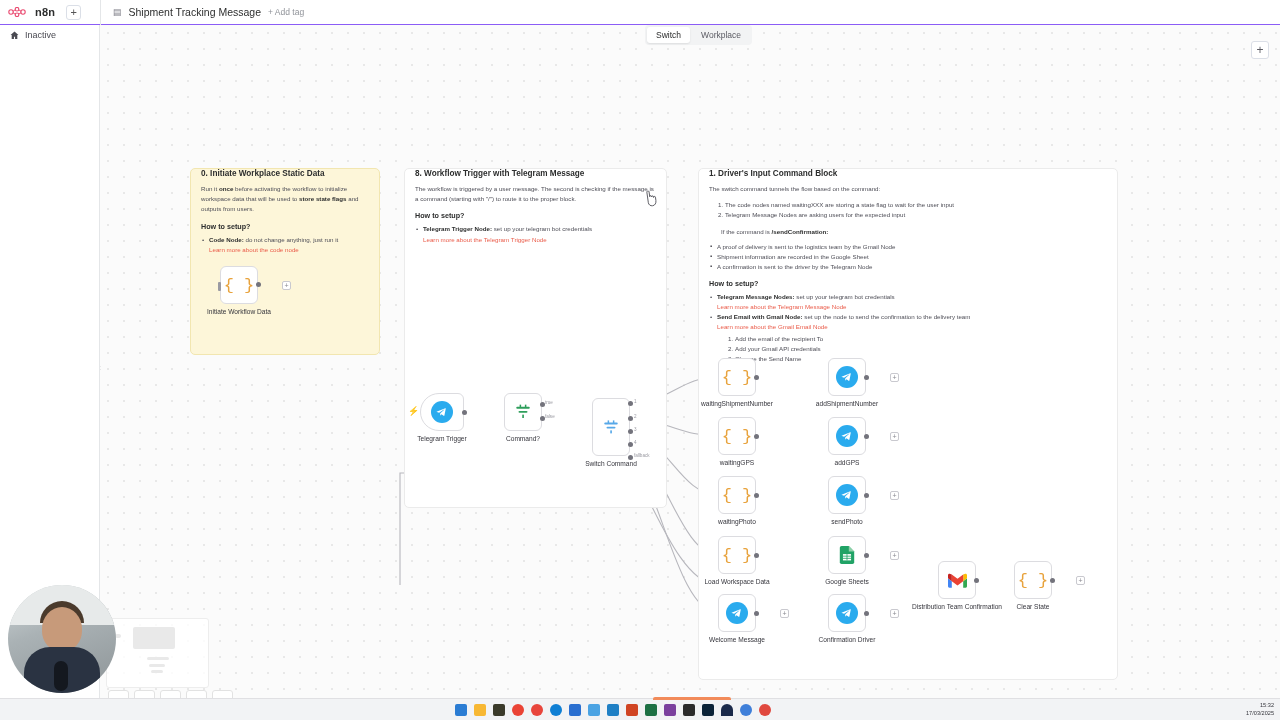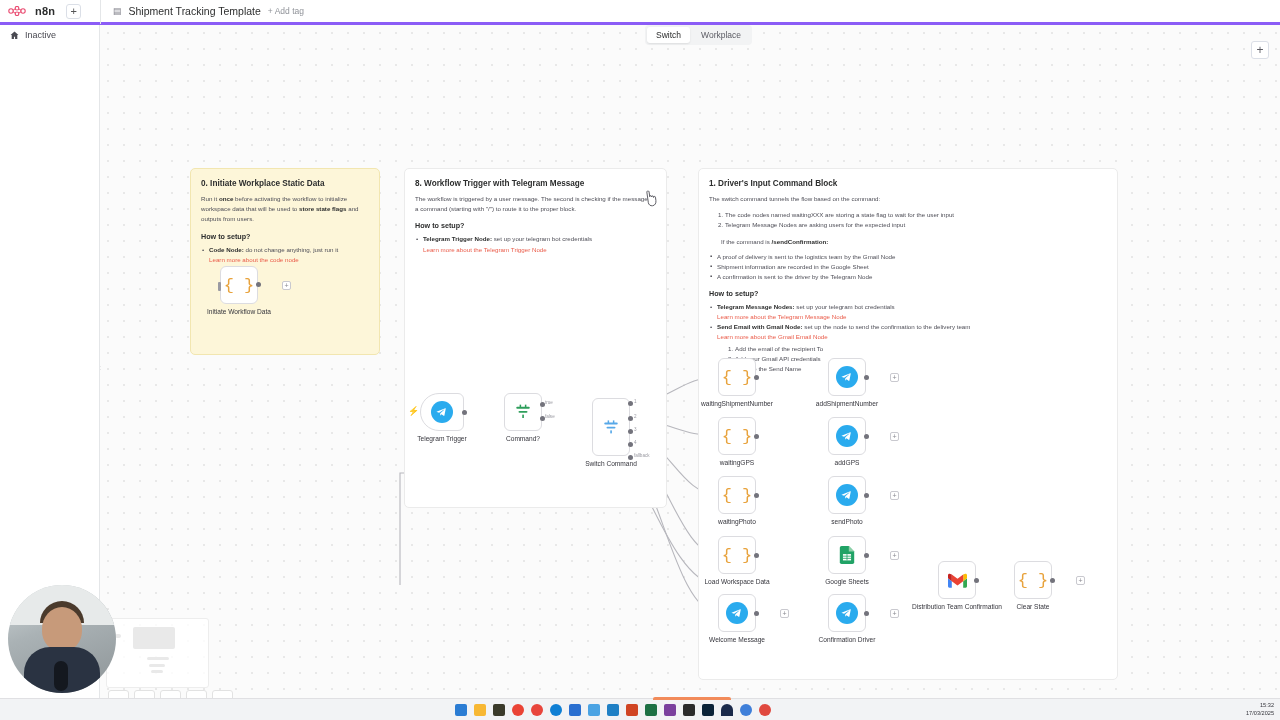--- a/index.html
+++ b/index.html
@@ -4,21 +4,21 @@
 <style>
   * { box-sizing: border-box; margin:0; padding:0; }
   body {
     width:1280px; height:720px; overflow:hidden;
     font-family:"Liberation Sans", sans-serif;
     background:#fff; position:relative;
     -webkit-font-smoothing:antialiased;
   }
   
   .topbar{ position:absolute; top:0; left:0; width:1280px; height:25px; background:#fff;
-           border-bottom:3px solid #8b5cf6; display:flex; align-items:center; z-index:40;}
+           border-bottom:1px solid #8b5cf6; display:flex; align-items:center; z-index:40;}
   .logo-zone{ width:100px; height:25px; display:flex; align-items:center; padding-left:8px; gap:5px;}
   .n8n-mark{ display:block; }
   .n8n-word{ font-size:11px; font-weight:700; color:#2d2e2e; letter-spacing:.2px;}
   .plus-sq{ width:15px;height:15px;border:1px solid #dbdfe7;border-radius:3px;background:#fff;
             display:flex;align-items:center;justify-content:center;font-size:11px;color:#555;
             line-height:1; margin-left:6px;}
   .sep-v{width:1px;height:25px;background:#e4e6e8;}
   .wf-title-zone{display:flex;align-items:center;gap:7px;padding-left:12px;}
   .wf-icon{font-size:9px;color:#7d7d87;}
   .wf-title{font-size:10.5px;color:#2d2e2e;font-weight:400;}
@@ -44,21 +44,21 @@
   
   .canvas{position:absolute;left:100px;top:25px;width:1180px;height:675px;background:#fbfbfb;overflow:hidden;}
   .canvas-dots{position:absolute;inset:0;
     background-image:radial-gradient(#e8e8e8 .8px, transparent .8px);
     background-size:16px 16px;}
   .canvas-plus{position:absolute;right:11px;top:16px;width:18px;height:18px;border:1px solid #dbdfe7;
                background:#fff;border-radius:3px;display:flex;align-items:center;justify-content:center;
                font-size:12px;color:#5b5b63;line-height:1;}
   .collapse-handle{position:absolute;left:-2px;top:338px;font-size:9px;color:#a0a0a8;}
   
-  .note{position:absolute;border-radius:5px;padding:10px 10px;}
+  .note{position:absolute;border-radius:5px;padding:0 10px;}
   .note-y{background:#fdf6d9;border:1px solid #f2e6b0;}
   .note-w{background:#ffffff;border:1px solid #ebebeb;}
   .note h3{font-size:8.2px;color:#2d2e2e;font-weight:700;margin-bottom:6px;}
   .note p{font-size:6.2px;color:#4e4e57;line-height:1.65;margin-bottom:6px;}
   .note h4{font-size:7.2px;color:#2d2e2e;font-weight:700;margin:7px 0 4px;}
   .note ul{list-style:none;}
   .note li{font-size:6.2px;color:#4e4e57;line-height:1.62;padding-left:8px;position:relative;}
   .note li.bul:before{content:"•";position:absolute;left:1px;color:#4e4e57;}
   .note li.sq:before{content:"▪";position:absolute;left:1px;color:#4e4e57;font-size:6px;}
   .note ol{margin-left:16px;}
@@ -121,21 +121,21 @@
         <circle cx="15" cy="5" r="2.2" fill="none" stroke="#ea4b71" stroke-width="1.1"></circle>
         <path d="M5 4.4 L7.3 2.6 M5 5.6 L7.3 7.4 M10.8 2.8 L13.2 4.4 M10.8 7.2 L13.2 5.6" stroke="#ea4b71" stroke-width="1"></path>
       </svg>
     </span>
     <span class="n8n-word">n8n</span>
     <span class="plus-sq">+</span>
   </div>
   <div class="sep-v"></div>
   <div class="wf-title-zone">
     <span class="wf-icon">▤</span>
-    <span class="wf-title">Shipment Tracking Template</span>
+    <span class="wf-title">Shipment Tracking Message</span>
     <span class="add-tag">+ Add tag</span>
   </div>
 </div>
 
 <div class="tabs-center">
   <span class="tab active">Switch</span>
   <span class="tab">Workplace</span>
 </div>
 
 <div class="sidebar">

